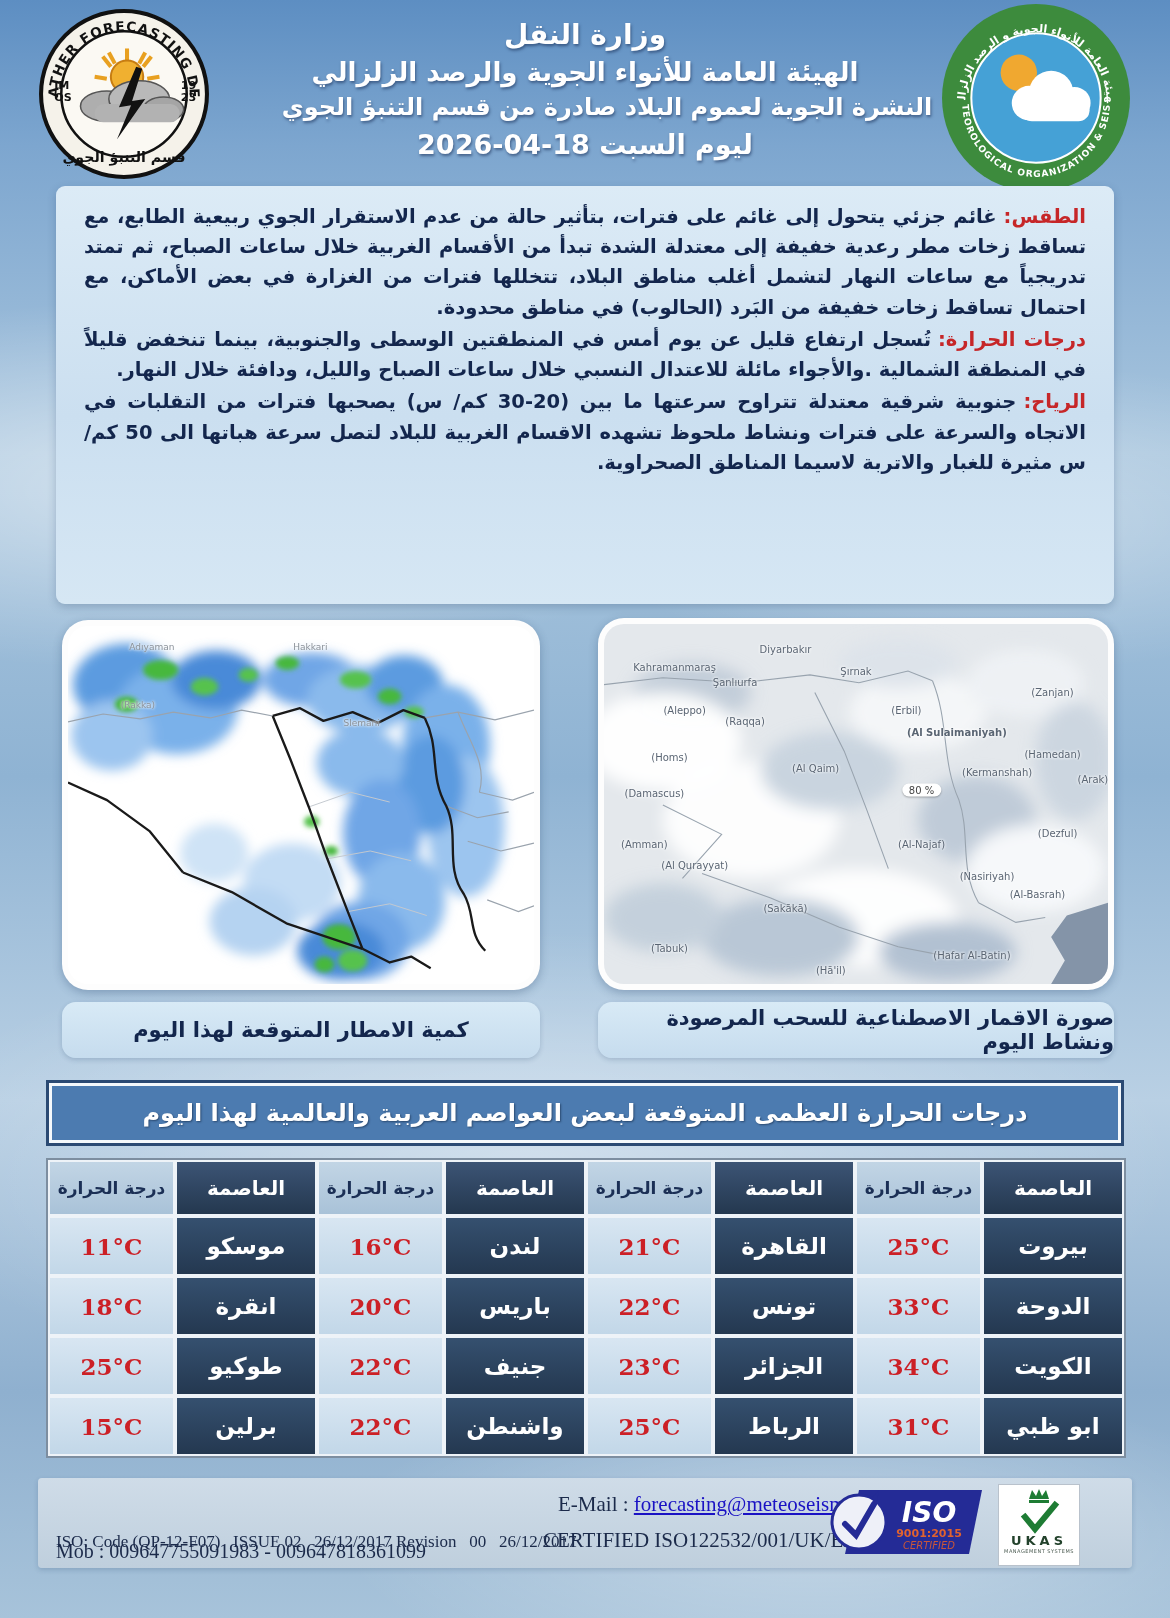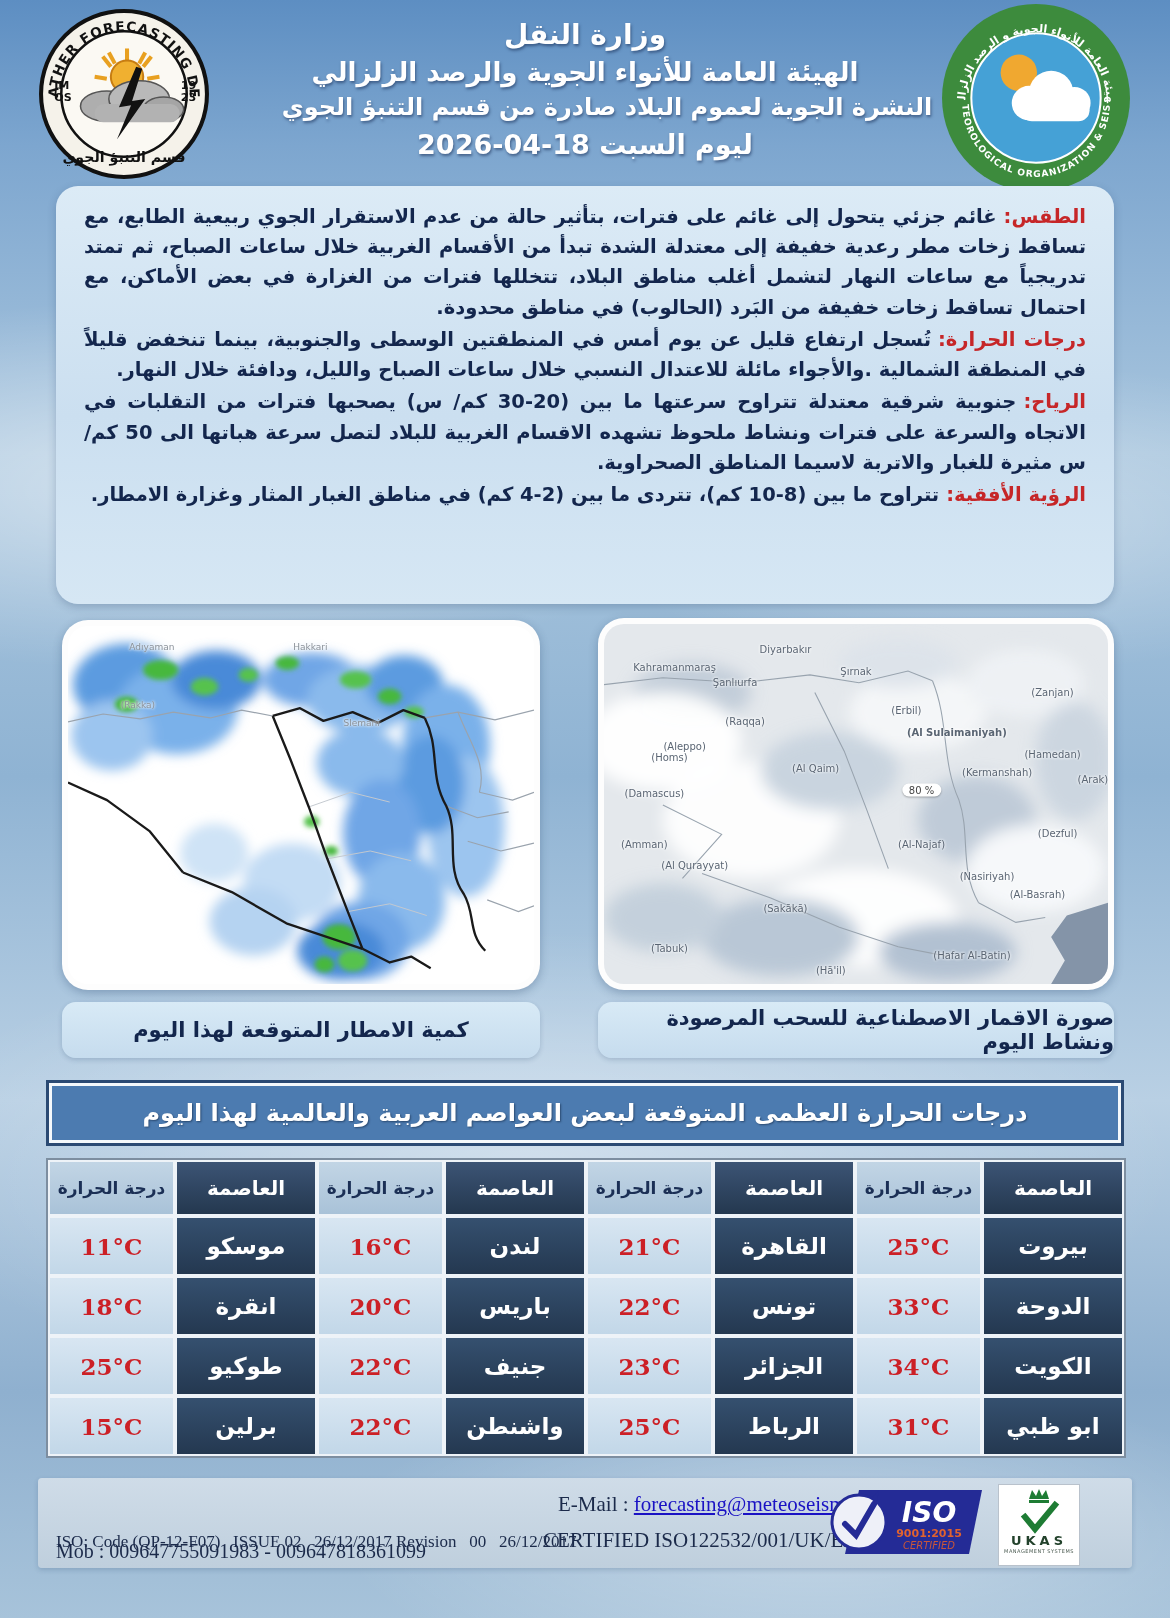--- a/index.html
+++ b/index.html
@@ -15,21 +15,21 @@
   .abs{position:absolute;}
   
   .title-block{left:0;right:0;top:16px;text-align:center;color:#fff;font-weight:bold;
     text-shadow:1px 2px 3px rgba(20,40,80,.55);direction:rtl;}
   .title-block .l1{font-size:28px;margin:2px 0;}
   .title-block .l2{font-size:26px;margin:6px 0;}
   .title-block .l3{font-size:24px;margin:6px 12px;padding-left:44px;}
   .title-block .l4{font-size:27px;margin:8px 0;}
   .title-block .l4 .date-num{margin-right:0;display:inline-block;direction:ltr;}
   
-  .content-box{left:56px;top:186px;width:1058px;height:418px;border-radius:22px;
+  .content-box{left:56px;top:186px;width:1058px;height:418px;border-radius:9px;
     background:linear-gradient(180deg,#dcebf6 0%,#cbdff0 55%,#d6e7f4 100%);
     box-shadow:0 3px 8px rgba(30,60,100,.25);
     padding:16px 28px;box-sizing:border-box;direction:rtl;}
   .forecast-text{color:#13264d;font-weight:bold;font-size:19.5px;line-height:1.55;text-align:justify;}
   .forecast-text p{margin:0 0 2px 0;}
   .lbl{color:#c62628;margin-inline-end:7px;}
   
   .map-panel{top:620px;height:370px;background:#fdfdfd;border-radius:26px;overflow:hidden;
     box-shadow:0 3px 10px rgba(30,60,100,.30);padding:6px;box-sizing:border-box;}
   .map-panel .map-inner{position:relative;width:100%;height:100%;border-radius:20px;overflow:hidden;}
@@ -148,21 +148,20 @@
     <circle cx="133" cy="100" r="16" fill="#fff"></circle>
     <rect x="80" y="96" width="68" height="22" rx="11" fill="#fff"></rect>
   </g>
 </svg>
 
 <div class="abs content-box">
   <div class="forecast-text">
     <p><span class="lbl">الطقس:</span><span>غائم جزئي يتحول إلى غائم على فترات، بتأثير حالة من عدم الاستقرار الجوي ربيعية الطابع، مع تساقط زخات مطر رعدية خفيفة إلى معتدلة الشدة تبدأ من الأقسام الغربية خلال ساعات الصباح، ثم تمتد تدريجياً مع ساعات النهار لتشمل أغلب مناطق البلاد، تتخللها فترات من الغزارة في بعض الأماكن، مع احتمال تساقط زخات خفيفة من البَرد (الحالوب) في مناطق محدودة.</span></p>
     <p><span class="lbl">درجات الحرارة:</span><span>تُسجل ارتفاع قليل عن يوم أمس في المنطقتين الوسطى والجنوبية، بينما تنخفض قليلاً في المنطقة الشمالية .والأجواء مائلة للاعتدال النسبي خلال ساعات الصباح والليل، ودافئة خلال النهار.</span></p>
     <p><span class="lbl">الرياح:</span><span>جنوبية شرقية معتدلة تتراوح سرعتها ما بين (20-30 كم/ س) يصحبها فترات من التقلبات في الاتجاه والسرعة على فترات ونشاط ملحوظ تشهده الاقسام الغربية للبلاد لتصل سرعة هباتها الى 50 كم/ س مثيرة للغبار والاتربة لاسيما المناطق الصحراوية.</span></p>
-    <p><span class="lbl">الرؤية الأفقية:</span><span>تتراوح ما بين (8-10 كم)، تتردى ما بين (2-4 كم) في مناطق الغبار المثار وغزارة الامطار.</span></p>
   </div>
 </div>
 
 <div class="abs map-panel" style="left:62px;width:478px">
   <div class="map-inner">
     <svg viewBox="0 0 478 366" preserveAspectRatio="none">
       <defs>
         <filter id="b1" x="-30%" y="-30%" width="160%" height="160%">
             <feGaussianBlur stdDeviation="6"></feGaussianBlur>
           </filter>
@@ -271,21 +270,21 @@
         <path d="M100,255 L170,280 L240,310 L300,330 L352,340"></path>
         <path d="M382,285 L420,305 L450,300"></path>
       </g>
       <polygon points="514,285 472,298 456,320 470,344 456,368 514,368" fill="#8494a8"></polygon>
     </svg>
     <div class="map-labels" id="sat-labels">
         <span class="map-label" style="left: 14%; top: 12%;">Kahramanmaraş</span>
         <span class="map-label" style="left: 26%; top: 16%;">Şanlıurfa</span>
         <span class="map-label" style="left: 36%; top: 7%;">Diyarbakır</span>
         <span class="map-label" style="left: 50%; top: 13%;">Şırnak</span>
-        <span class="map-label" style="left: 16%; top: 24%; margin-top: 36px;">(Aleppo)</span>
+        <span class="map-label" style="left: 16%; top: 24%;">(Aleppo)</span>
         <span class="map-label" style="left: 28%; top: 27%;">(Raqqa)</span>
         <span class="map-label" style="left: 60%; top: 24%;">(Erbil)</span>
         <span class="map-label" style="left: 70%; top: 30%; font-weight: bold;">(Al Sulaimaniyah)</span>
         <span class="map-label" style="left: 89%; top: 19%;">(Zanjan)</span>
         <span class="map-label" style="left: 13%; top: 37%;">(Homs)</span>
         <span class="map-label" style="left: 42%; top: 40%;">(Al Qaim)</span>
         <span class="map-label" style="left: 89%; top: 36%;">(Hamedan)</span>
         <span class="map-label" style="left: 78%; top: 41%;">(Kermanshah)</span>
         <span class="map-label" style="left: 97%; top: 43%;">(Arak)</span>
         <span class="map-label" style="left: 10%; top: 47%;">(Damascus)</span>

